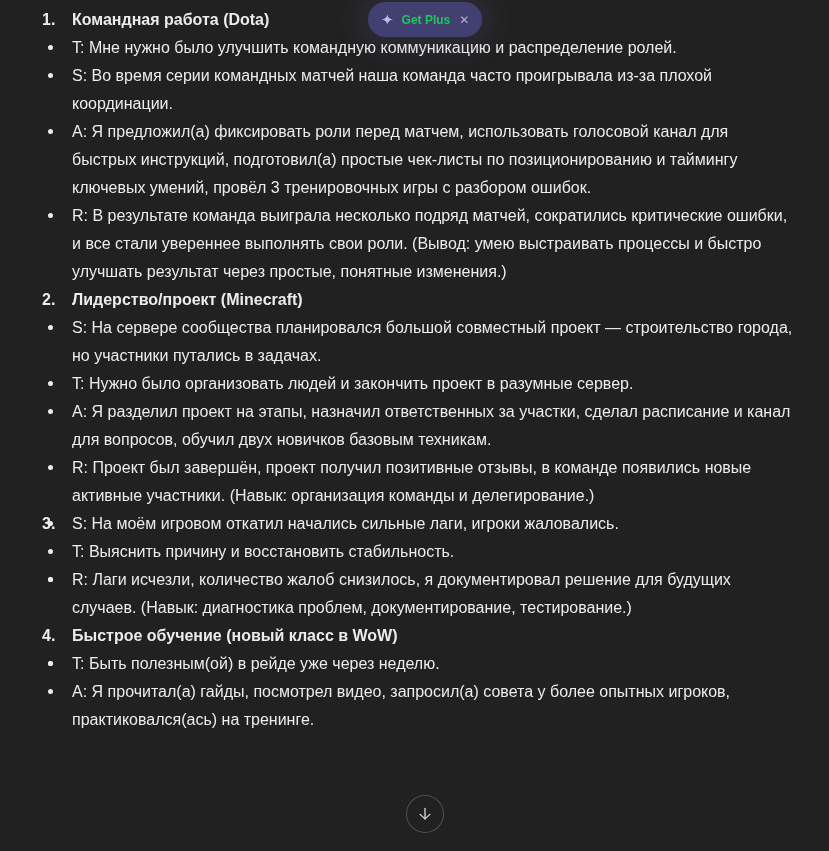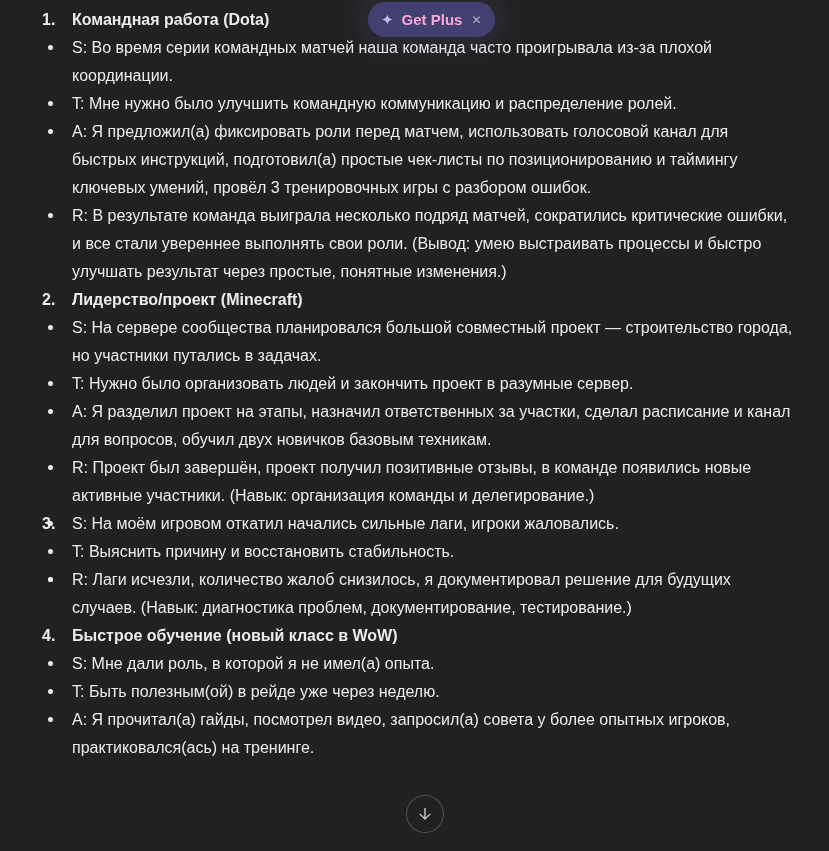--- a/index.html
+++ b/index.html
@@ -65,23 +65,23 @@
     cursor: pointer;
     z-index: 5;
     border: none;
   }
   .sparkle-glyph {
     color: #bcbbee;
     font-size: 15px;
     line-height: 1;
   }
   .get-plus-label {
-    color: #f9a8d4;
+    color: #22c55e;
     font-weight: 700;
-    font-size: 15px;
+    font-size: 12px;
     white-space: nowrap;
   }
   .get-plus-close {
     color: #b3b2d0;
     font-size: 12px;
     line-height: 1;
     margin-left: 1px;
     cursor: pointer;
   }
 
@@ -114,22 +114,22 @@
 </button>
 
 <div class="message">
 
   <section class="star-item">
     <div class="item-header">
       <span class="item-number">1.</span>
       <span>Командная работа (Dota)</span>
     </div>
     <ul class="bullets">
+      <li class="bullet"><span class="dot"></span><span>T: Мне нужно было улучшить командную коммуникацию и распределение ролей.</span></li>
       <li class="bullet"><span class="dot"></span><span>S: Во время серии командных матчей наша команда часто проигрывала из-за плохой координации.</span></li>
-      <li class="bullet"><span class="dot"></span><span>T: Мне нужно было улучшить командную коммуникацию и распределение ролей.</span></li>
       <li class="bullet"><span class="dot"></span><span>A: Я предложил(а) фиксировать роли перед матчем, использовать голосовой канал для быстрых инструкций, подготовил(а) простые чек-листы по позиционированию и таймингу ключевых умений, провёл 3 тренировочных игры с разбором ошибок.</span></li>
       <li class="bullet"><span class="dot"></span><span>R: В результате команда выиграла несколько подряд матчей, сократились критические ошибки, и все стали увереннее выполнять свои роли. (Вывод: умею выстраивать процессы и быстро улучшать результат через простые, понятные изменения.)</span></li>
     </ul>
   </section>
 
   <section class="star-item">
     <div class="item-header">
       <span class="item-number">2.</span>
       <span>Лидерство/проект (Minecraft)</span>
     </div>
@@ -152,21 +152,21 @@
       <li class="bullet"><span class="dot"></span><span>R: Лаги исчезли, количество жалоб снизилось, я документировал решение для будущих случаев. (Навык: диагностика проблем, документирование, тестирование.)</span></li>
     </ul>
   </section>
 
   <section class="star-item">
     <div class="item-header">
       <span class="item-number">4.</span>
       <span>Быстрое обучение (новый класс в WoW)</span>
     </div>
     <ul class="bullets">
-      <li class="bullet"><span class="dot"></span><span>S: Мне дали роль, в которой я не имел(а) опыта.</span></li>
+      <li class="bullet"><span class="dot"></span></li>
       <li class="bullet"><span class="dot"></span><span>T: Быть полезным(ой) в рейде уже через неделю.</span></li>
       <li class="bullet"><span class="dot"></span><span>A: Я прочитал(а) гайды, посмотрел видео, запросил(а) совета у более опытных игроков, практиковался(ась) на тренинге.</span></li>
     </ul>
   </section>
 
 </div>
 
 <button class="scroll-down">
   <svg width="18" height="18" viewBox="0 0 24 24" fill="none" stroke="#d7d7d7" stroke-width="1.8" stroke-linecap="round" stroke-linejoin="round">
     <path d="M12 4.5v14"></path>

